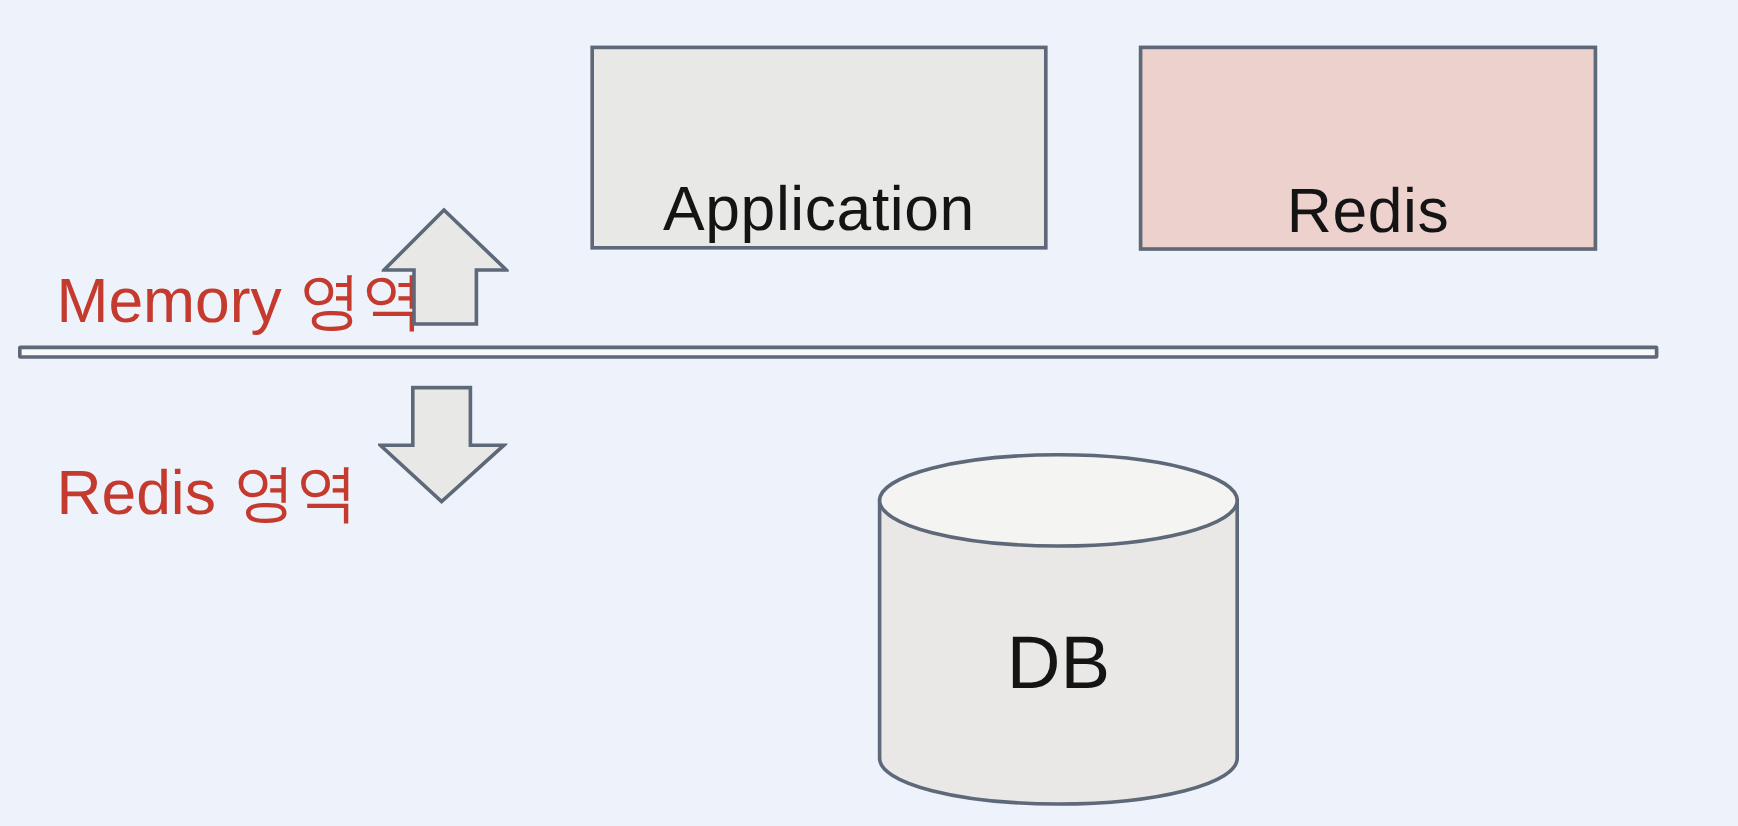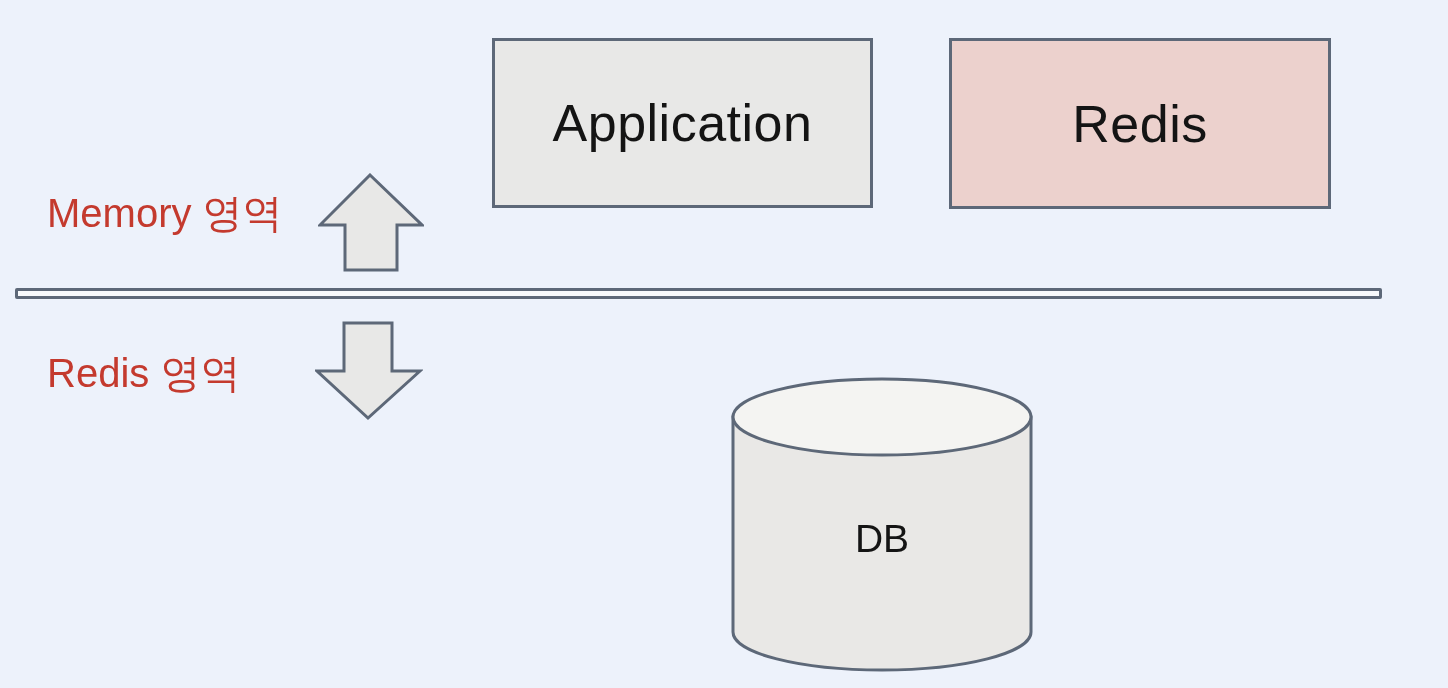--- a/index.html
+++ b/index.html
@@ -23,44 +23,45 @@
   .canvas {
     position: relative;
     width: 1448px;
     height: 688px;
     background: var(--background);
   }
   .node-box {
     position: absolute;
     border: 3px solid var(--border);
     display: flex;
-    align-items: center;
+    align-items: flex-end;
     justify-content: center;
   }
   .node-box .node-label {
     font-size: 52px;
     color: var(--text-black);
     letter-spacing: 0.5px;
   }
   .box-application {
     left: 492px; top: 38px;
     width: 381px; height: 170px;
     background: var(--box-fill);
   }
   .box-redis {
     left: 949px; top: 38px;
     width: 382px; height: 171px;
     background: var(--redis-fill);
   }
   .area-label {
     position: absolute;
-    font-size: 40px;
+    font-size: 52px;
     color: var(--label-red);
     white-space: nowrap;
     line-height: 1.1;
+    margin-top: 32px;
   }
   .label-memory { left: 47px; top: 191px; }
   .label-disk   { left: 47px; top: 351px; }
   .arrow-svg { position: absolute; display: block; }
   .arrow-up   { left: 318px; top: 173px; }
   .arrow-down { left: 315px; top: 321px; }
   .arrow-shape {
     fill: var(--box-fill);
     stroke: var(--border);
     stroke-width: 3;
@@ -75,21 +76,21 @@
     border-radius: 2px;
   }
   .db-svg { position: absolute; left: 730px; top: 375px; display: block; }
   .db-body { fill: var(--db-fill); stroke: var(--border); stroke-width: 3; }
   .db-top  { fill: var(--db-top-fill); stroke: var(--border); stroke-width: 3; }
   .db-label {
     position: absolute;
     left: 730px; top: 517px;
     width: 304px;
     text-align: center;
-    font-size: 39px;
+    font-size: 62px;
     color: var(--text-black);
   }
 </style>
 </head>
 <body>
 
 <div class="canvas">
 
   <div class="area-label label-memory">Memory 영역</div>
 

